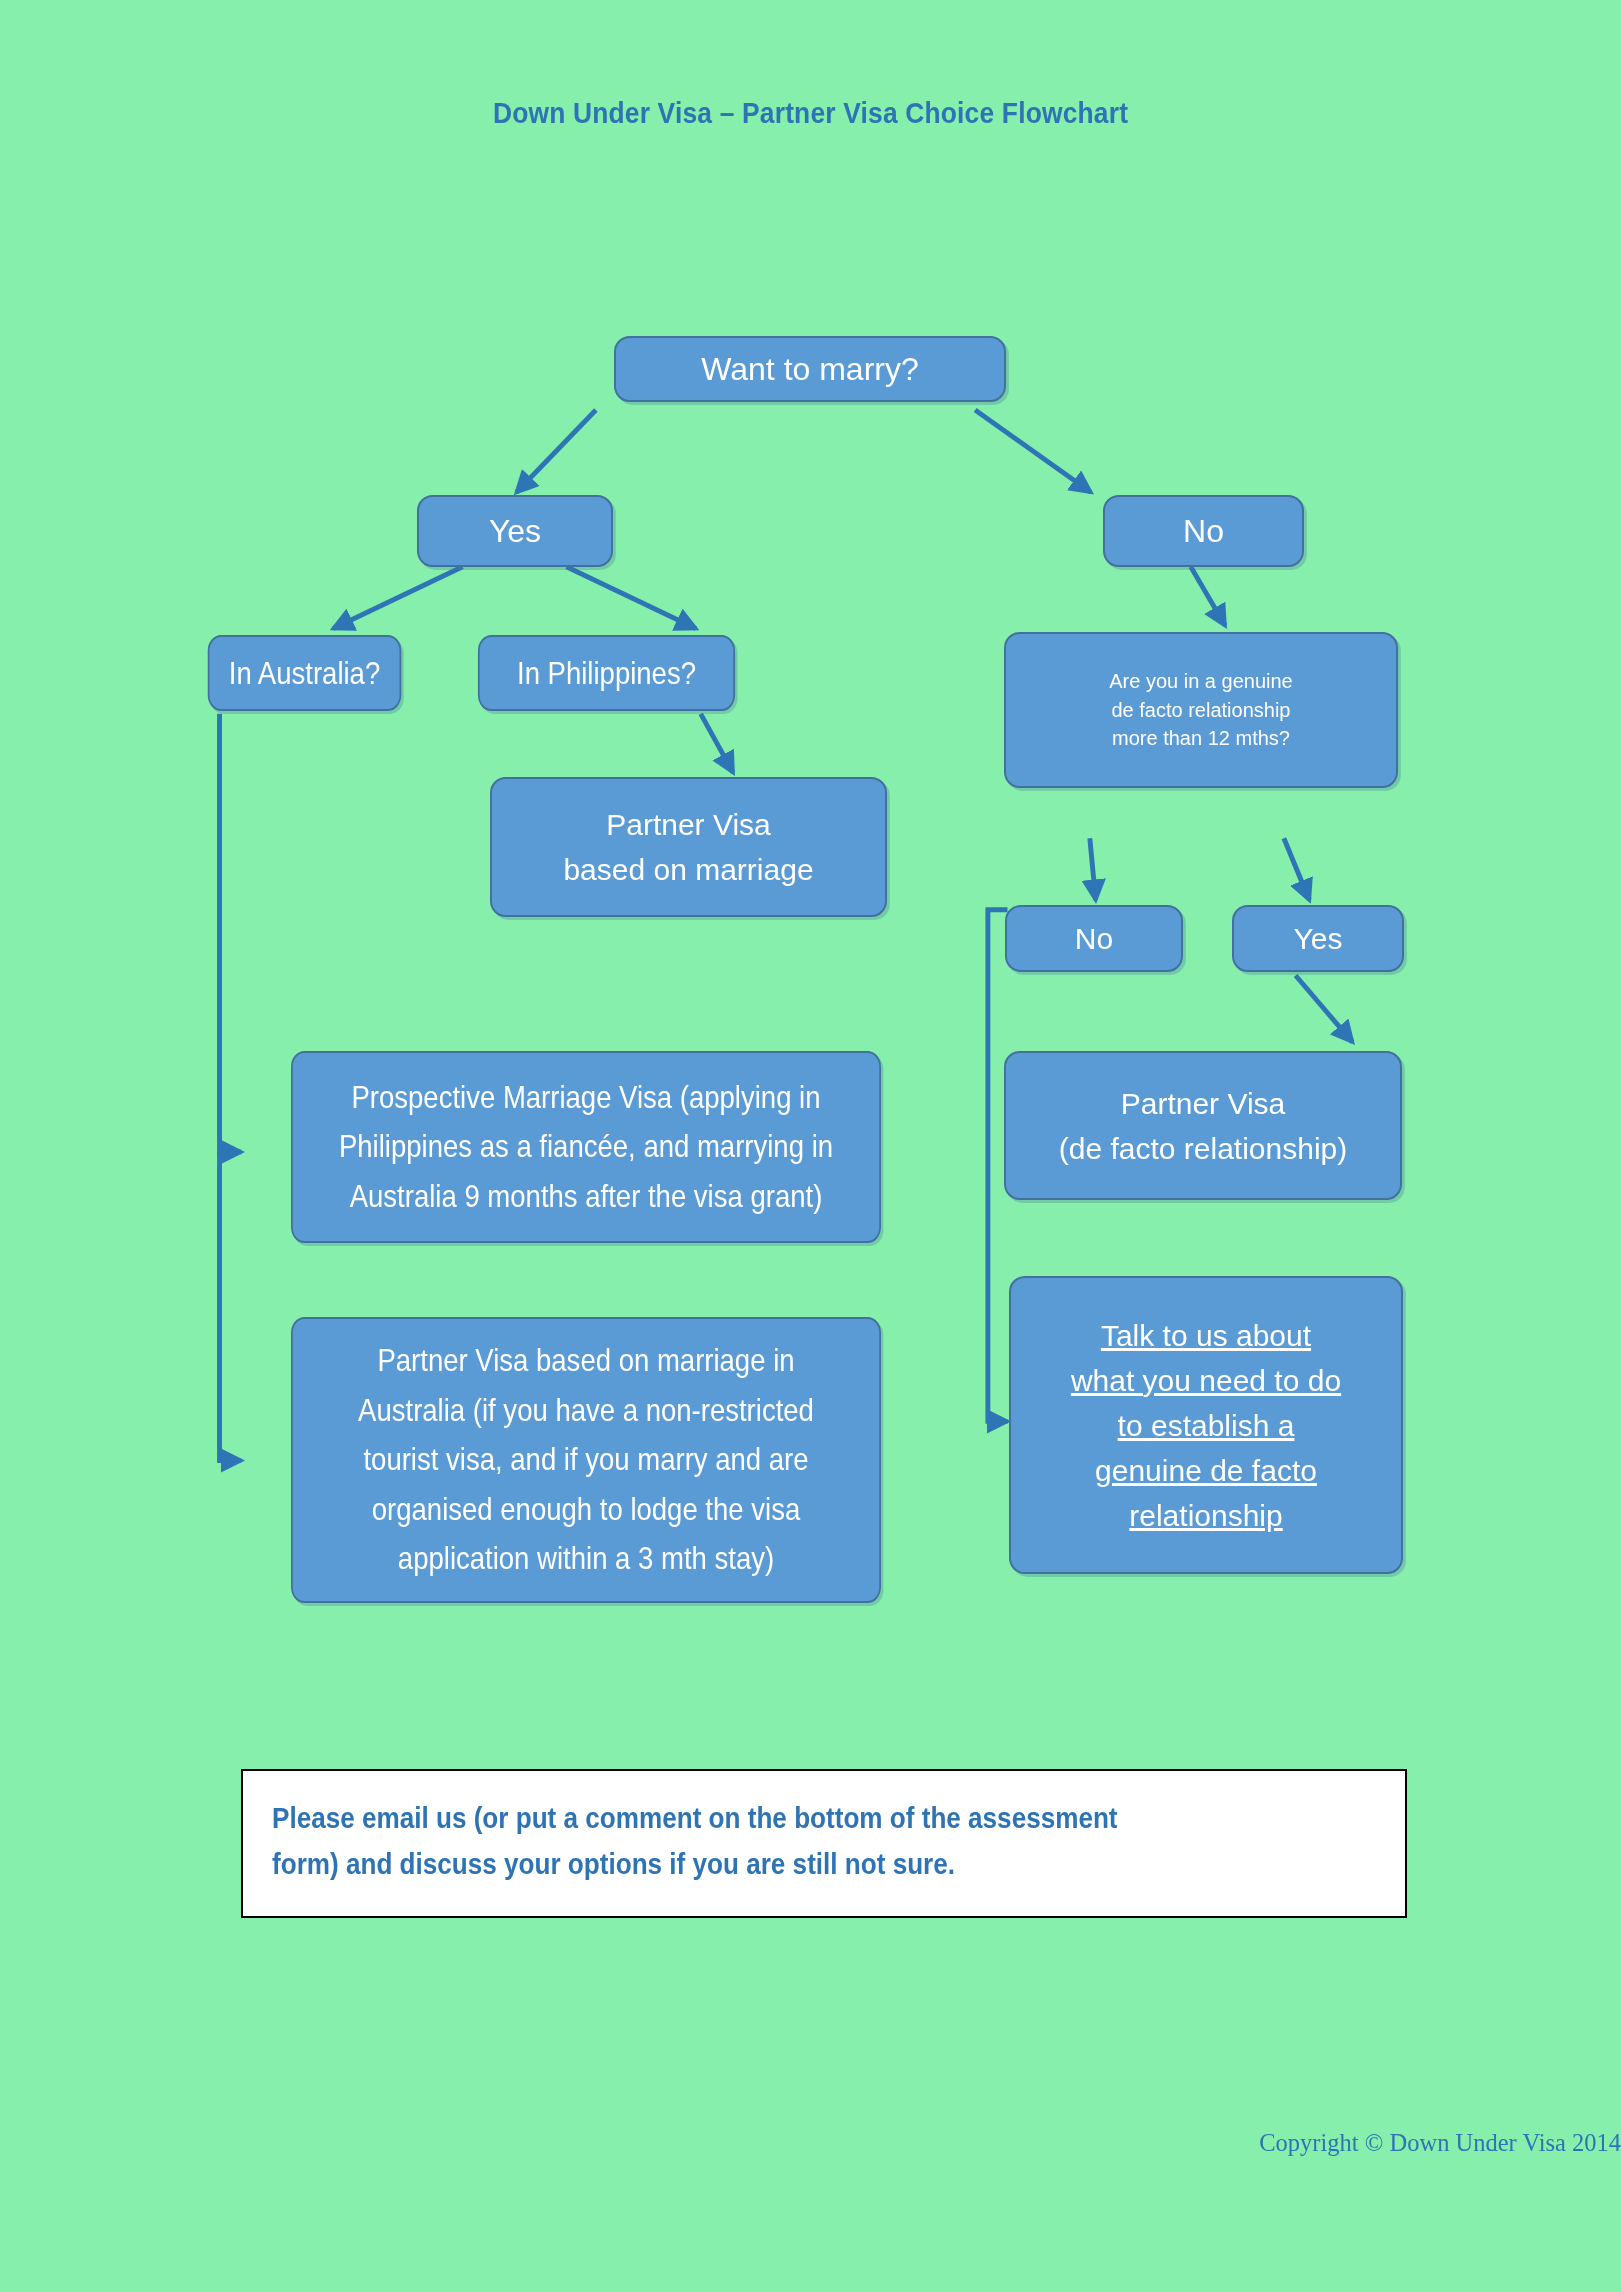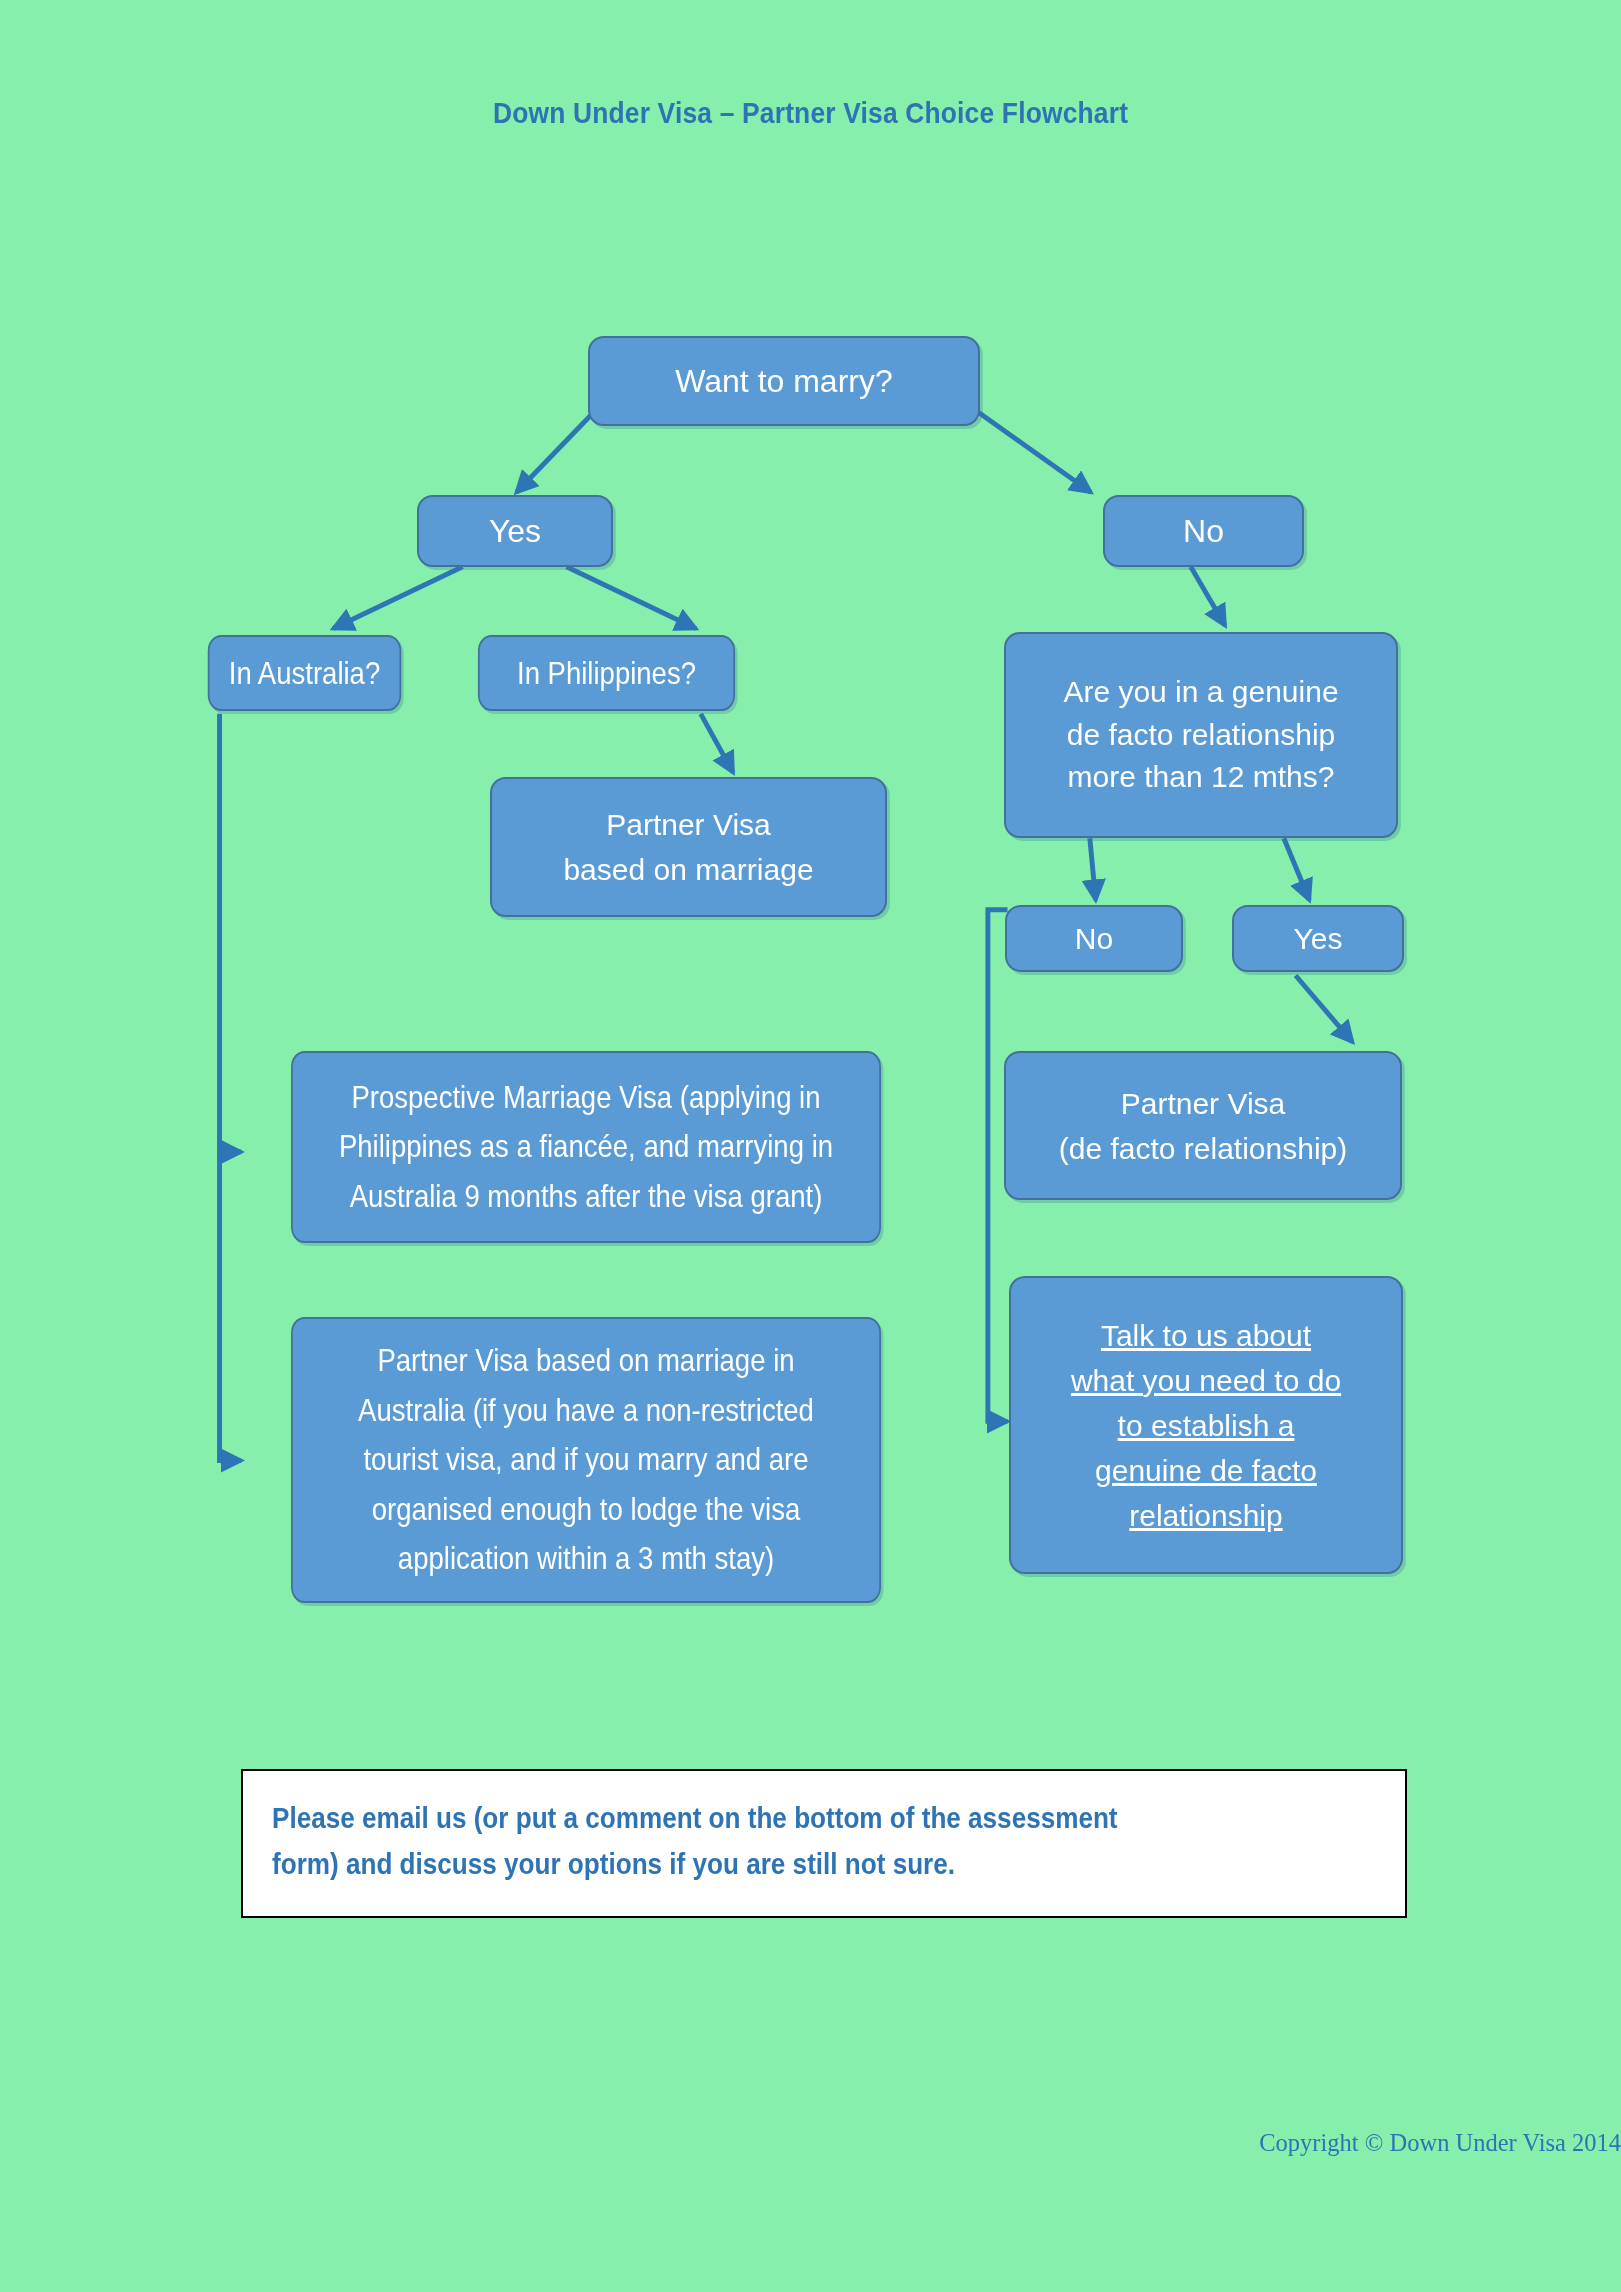--- a/index.html
+++ b/index.html
@@ -120,41 +120,41 @@
       <path d="M715,728 L748,788"></path>
       <path d="M1112,855 L1118,918"></path>
       <path d="M1310,855 L1336,918"></path>
       <path d="M1322,995 L1380,1063"></path>
       <path d="M224,728 L224,1175 L246,1175"></path>
       <path d="M224,1175 L224,1490 L246,1490"></path>
       <path d="M1028,928 L1008,928 L1008,1450 L1028,1450"></path>
     </g>
   </svg>
 
-  <div class="node f-wide" style="left:588px; top:336px; width:392px; height:90px; font-size:32px;">
+  <div class="node f-wide" style="left:614px; top:336px; width:392px; height:66px; font-size:32px;">
     <span class="txt">Want to marry?</span>
   </div>
 
   <div class="node f-wide" style="left:417px; top:495px; width:196px; height:72px; font-size:32px;">
     <span class="txt">Yes</span>
   </div>
 
   <div class="node f-wide" style="left:1103px; top:495px; width:201px; height:72px; font-size:32px;">
     <span class="txt">No</span>
   </div>
 
   <div class="node f-narrow" style="left:192px; top:635px; width:225px; height:76px; font-size:32px;">
     <span class="txt">In Australia?</span>
   </div>
 
   <div class="node f-narrow" style="left:457px; top:635px; width:299px; height:76px; font-size:32px;">
     <span class="txt">In Philippines?</span>
   </div>
 
-  <div class="node f-wide" style="left:1004px; top:632px; width:394px; height:206px; font-size:30px; line-height:1.42;">
+  <div class="node f-wide" style="left:1004px; top:632px; width:394px; height:156px; font-size:20px; line-height:1.42;">
     <span class="txt">Are you in a genuine
 de facto relationship
 more than 12 mths?</span>
   </div>
 
   <div class="node f-wide" style="left:490px; top:777px; width:397px; height:140px; font-size:30px; line-height:1.5;">
     <span class="txt">Partner Visa
 based on marriage</span>
   </div>
 

